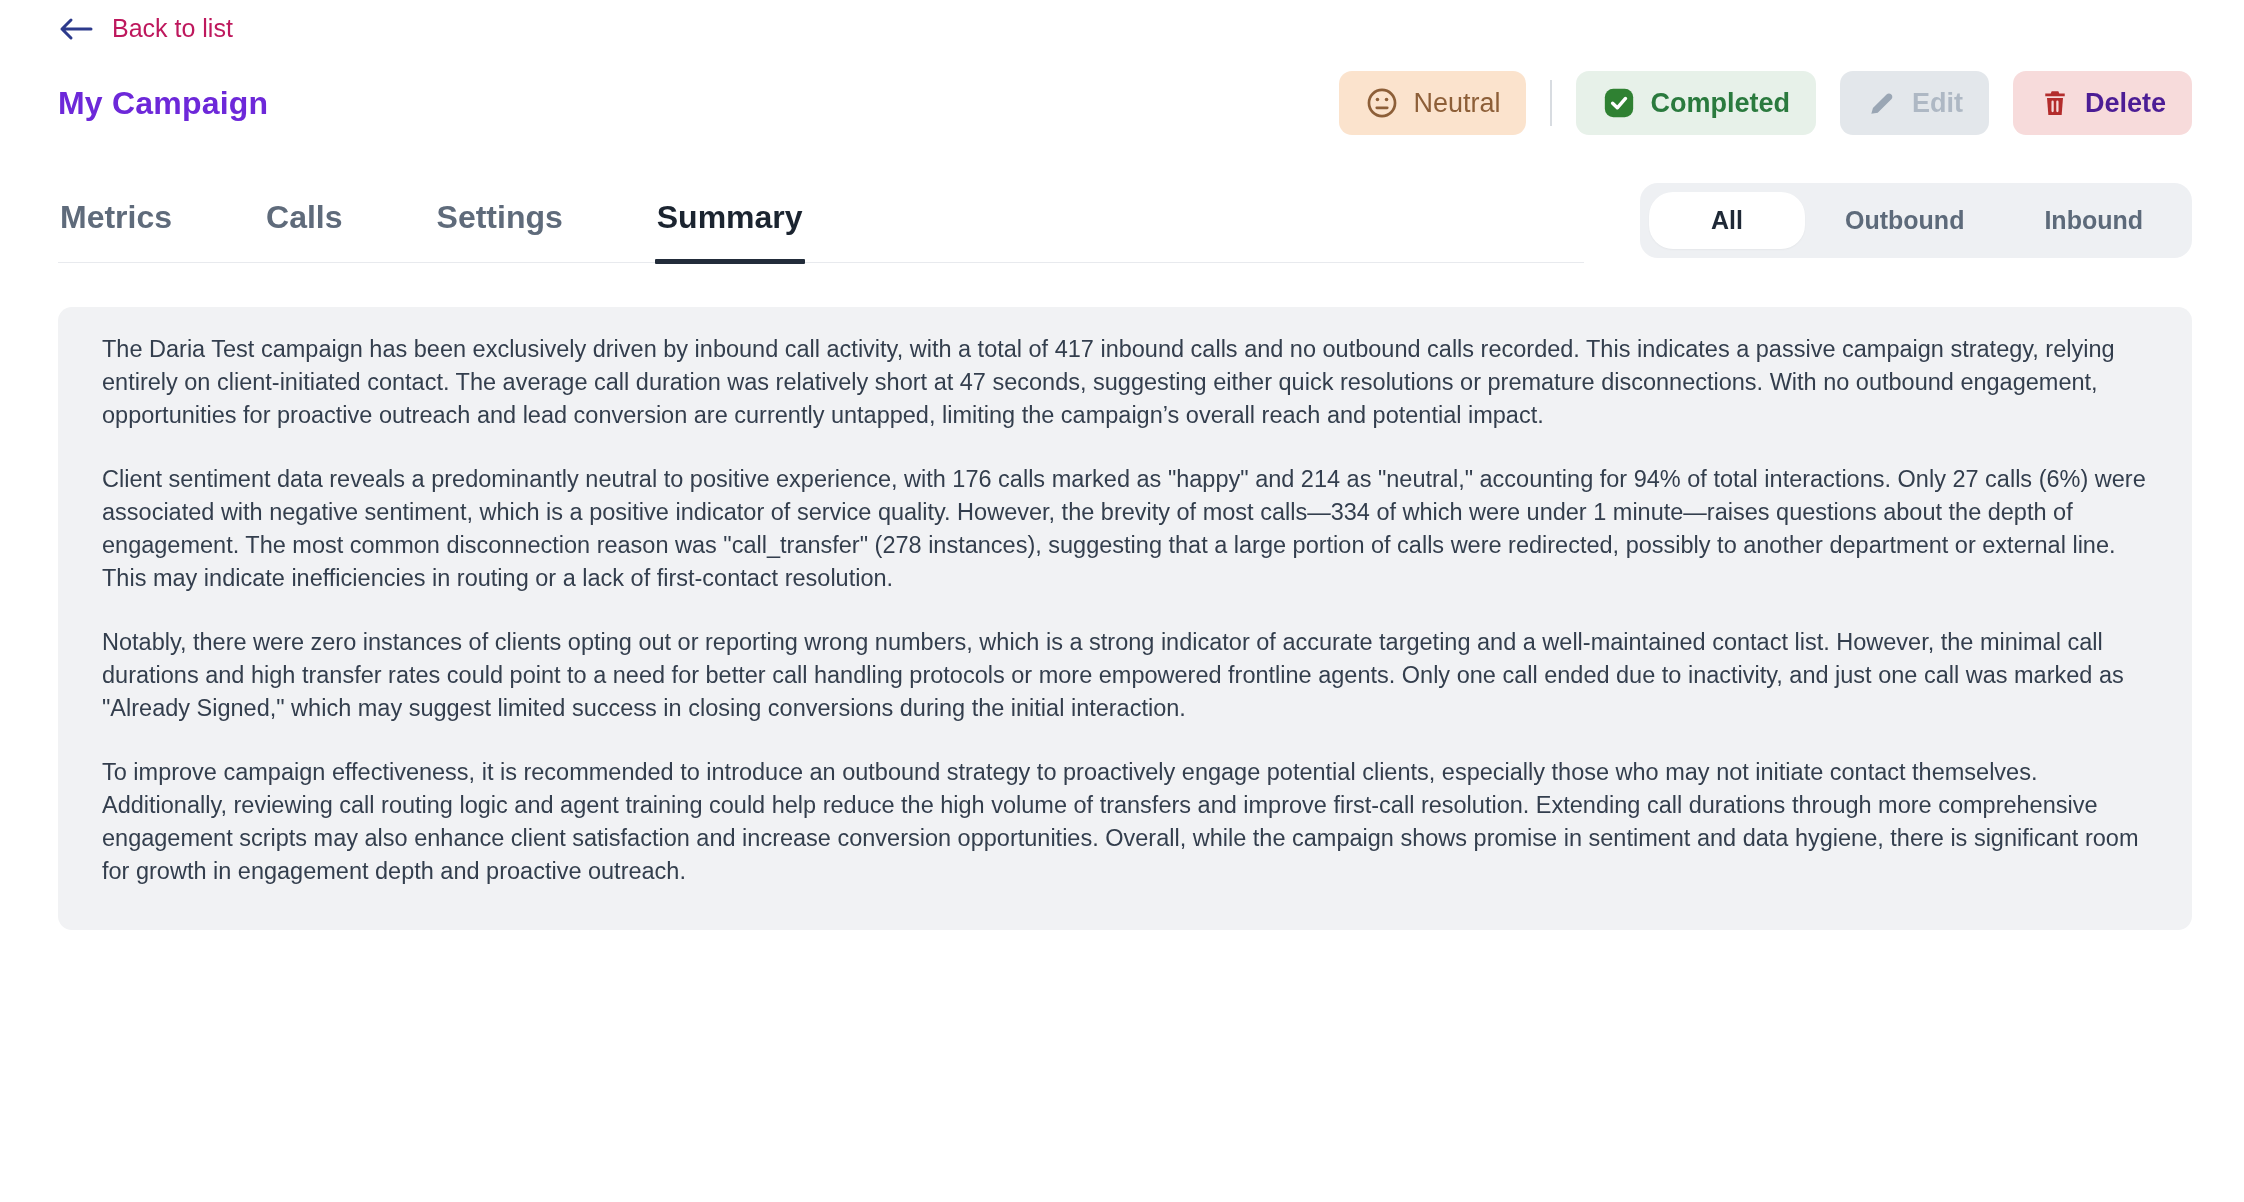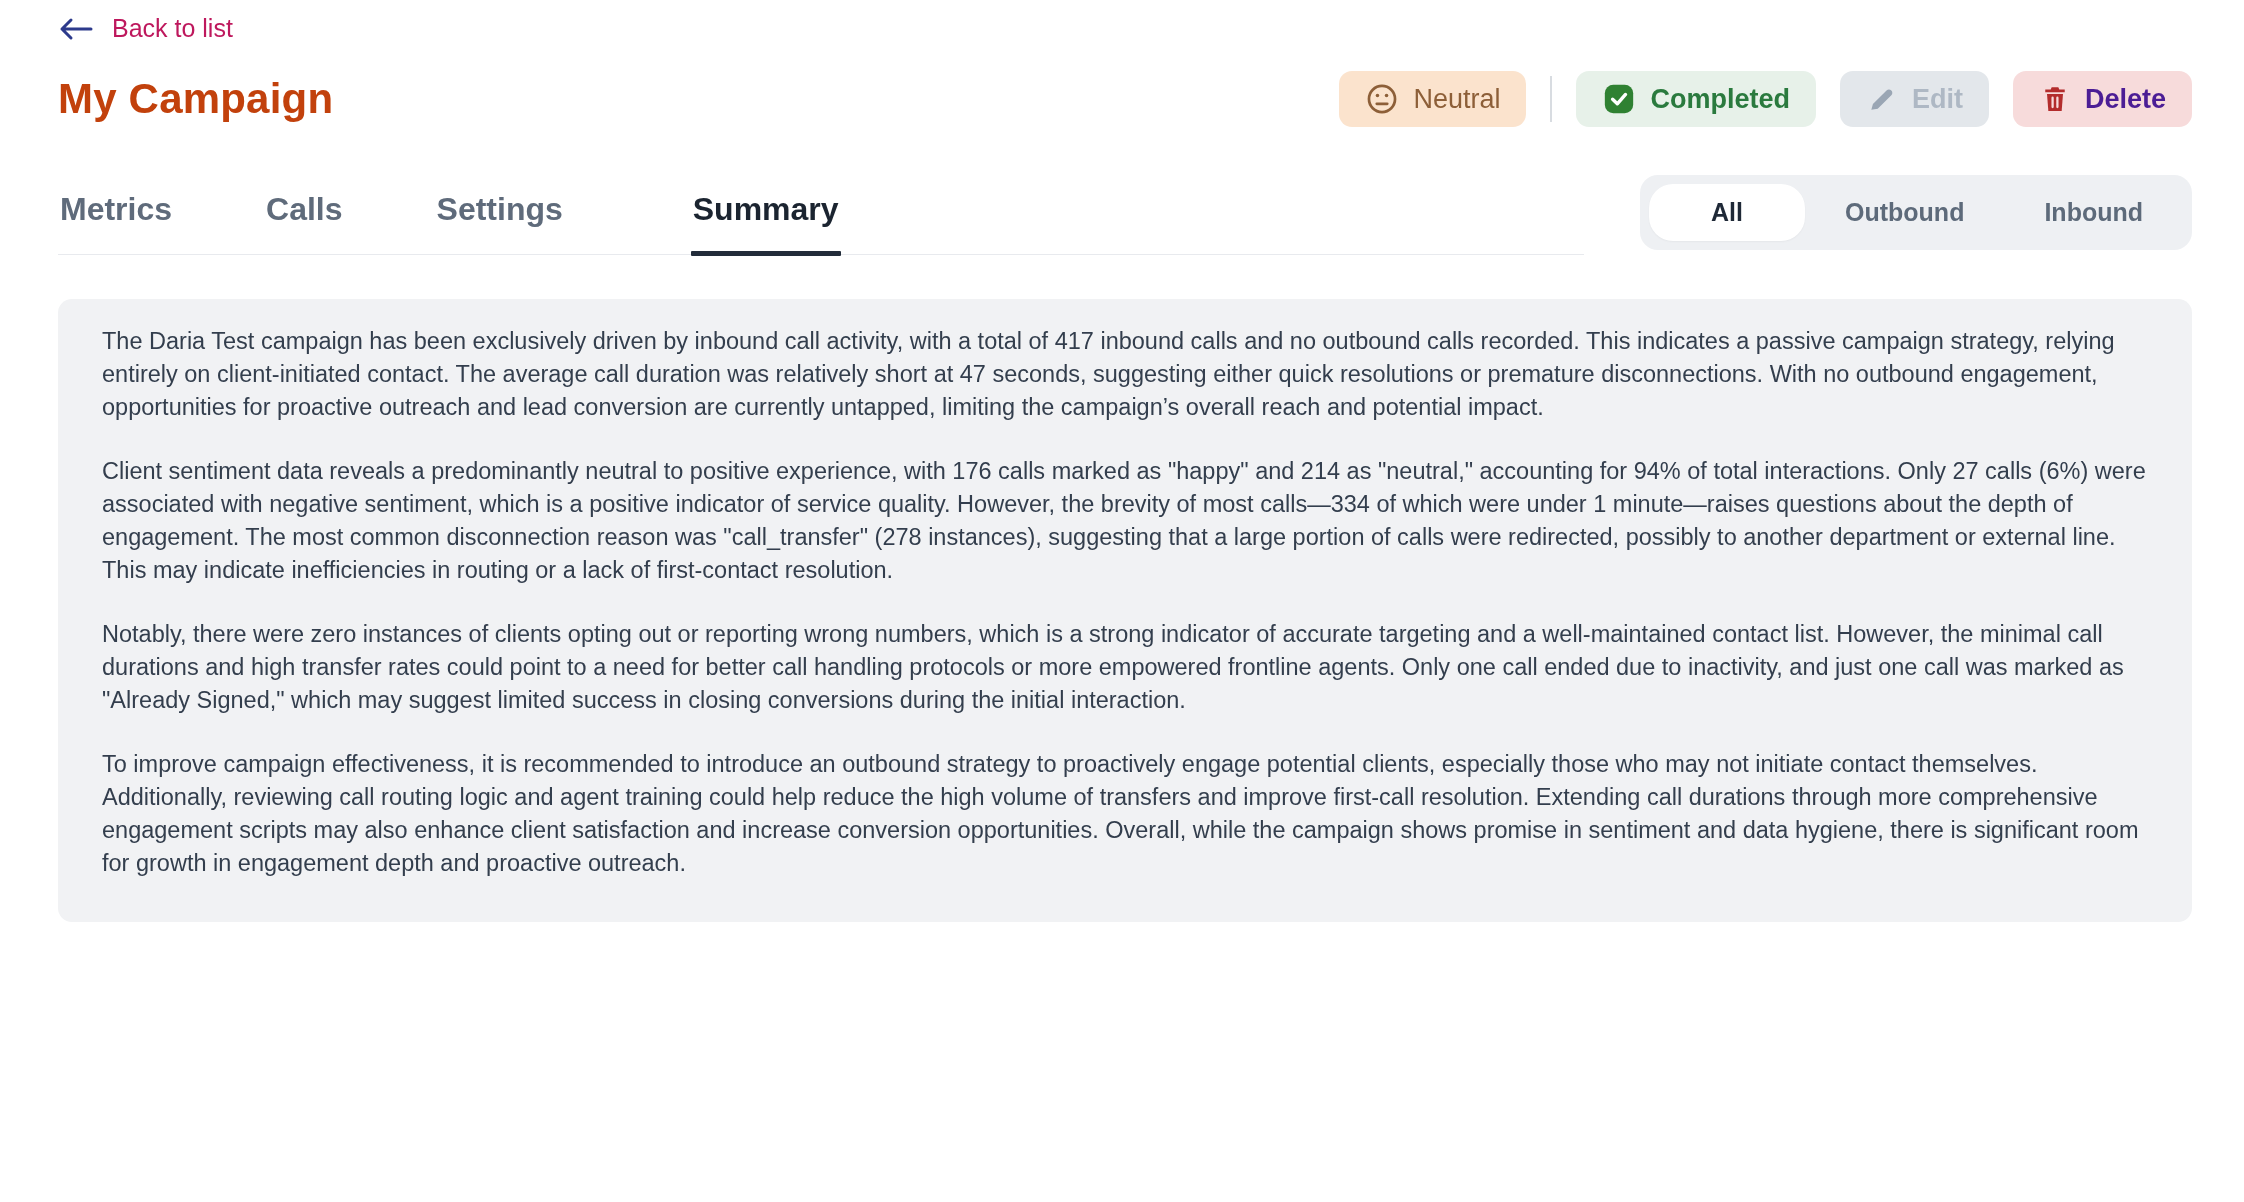--- a/index.html
+++ b/index.html
@@ -12,38 +12,38 @@
   }
   .page { padding:14px 52px 0 58px; }
 
   
   .back-row { display:flex; align-items:center; gap:18px; cursor:pointer; width:max-content; }
   .back-arrow svg { display:block; }
   .back-label { font-size:25px; font-weight:400; color:#be185d;text-align:center; }
 
   
   .title-row { display:flex; align-items:center; justify-content:space-between; margin-top:28px; }
-  .page-title { font-size:42px; font-weight:700; color:#c2410c; letter-spacing:0.2px; }
+  .page-title { font-size:32px; font-weight:700; color:#6d28d9; letter-spacing:0.2px; }
   .actions { display:flex; align-items:center; gap:24px; }
   .btn {
     display:flex; align-items:center; gap:14px;
     border:none; border-radius:13px; cursor:pointer;
-    font-family:inherit; font-size:27px; padding:14px 26px; height:56px;
+    font-family:inherit; font-size:27px; padding:14px 26px; height:64px;
   }
   .btn-neutral   { background:#fbe3cd; color:#8d5f38; font-weight:500; }
   .btn-completed { background:#e7f1e9; color:#2a7a3e; font-weight:700; }
   .btn-edit      { background:#e3e7eb; color:#aeb8c4; font-weight:700; cursor:default; }
   .btn-delete    { background:#f7dbdb; color:#4c1d95; font-weight:700; }
   .v-divider { width:2px; height:46px; background:#d8dce1; }
 
   
   .tabs-row { display:flex; align-items:flex-start; margin-top:46px; }
   .tabs { display:flex; gap:90px; flex:1; border-bottom:1.5px solid #e8eaee; margin-right:56px; }
   .tab { font-size:32px; font-weight:600; color:#5f6b7b; padding:18px 2px 26px; position:relative; cursor:pointer; }
-  .tab.active { color:#1b2430; font-weight:700;margin-left:36px; }
+  .tab.active { color:#1b2430; font-weight:700; }
   .tab.active::after { content:""; position:absolute; left:0; right:0; bottom:-2px; height:5px; background:#222c3a; border-radius:1px; }
 
   .segmented { display:flex; background:#eef0f3; border-radius:18px; padding:9px; margin-top:2px; }
   .segment { font-size:25px; font-weight:600; color:#5d6a7a; padding:14px 40px; border-radius:24px; cursor:pointer; white-space:nowrap; }
   .segment.active { background:#ffffff; color:#1f2937; font-weight:700; padding-left:62px; padding-right:62px; box-shadow:0 1px 2px rgba(0,0,0,0.04); }
 
   
   .card { margin-top:44px; background:#f1f2f4; border-radius:14px; padding:26px 44px 42px 44px; }
   .card-heading { font-size:32px; font-weight:700; color:#232b38; margin-bottom:34px; }
   .card p { font-size:23.5px; line-height:33px; color:#333e4d; margin-bottom:31px; }

